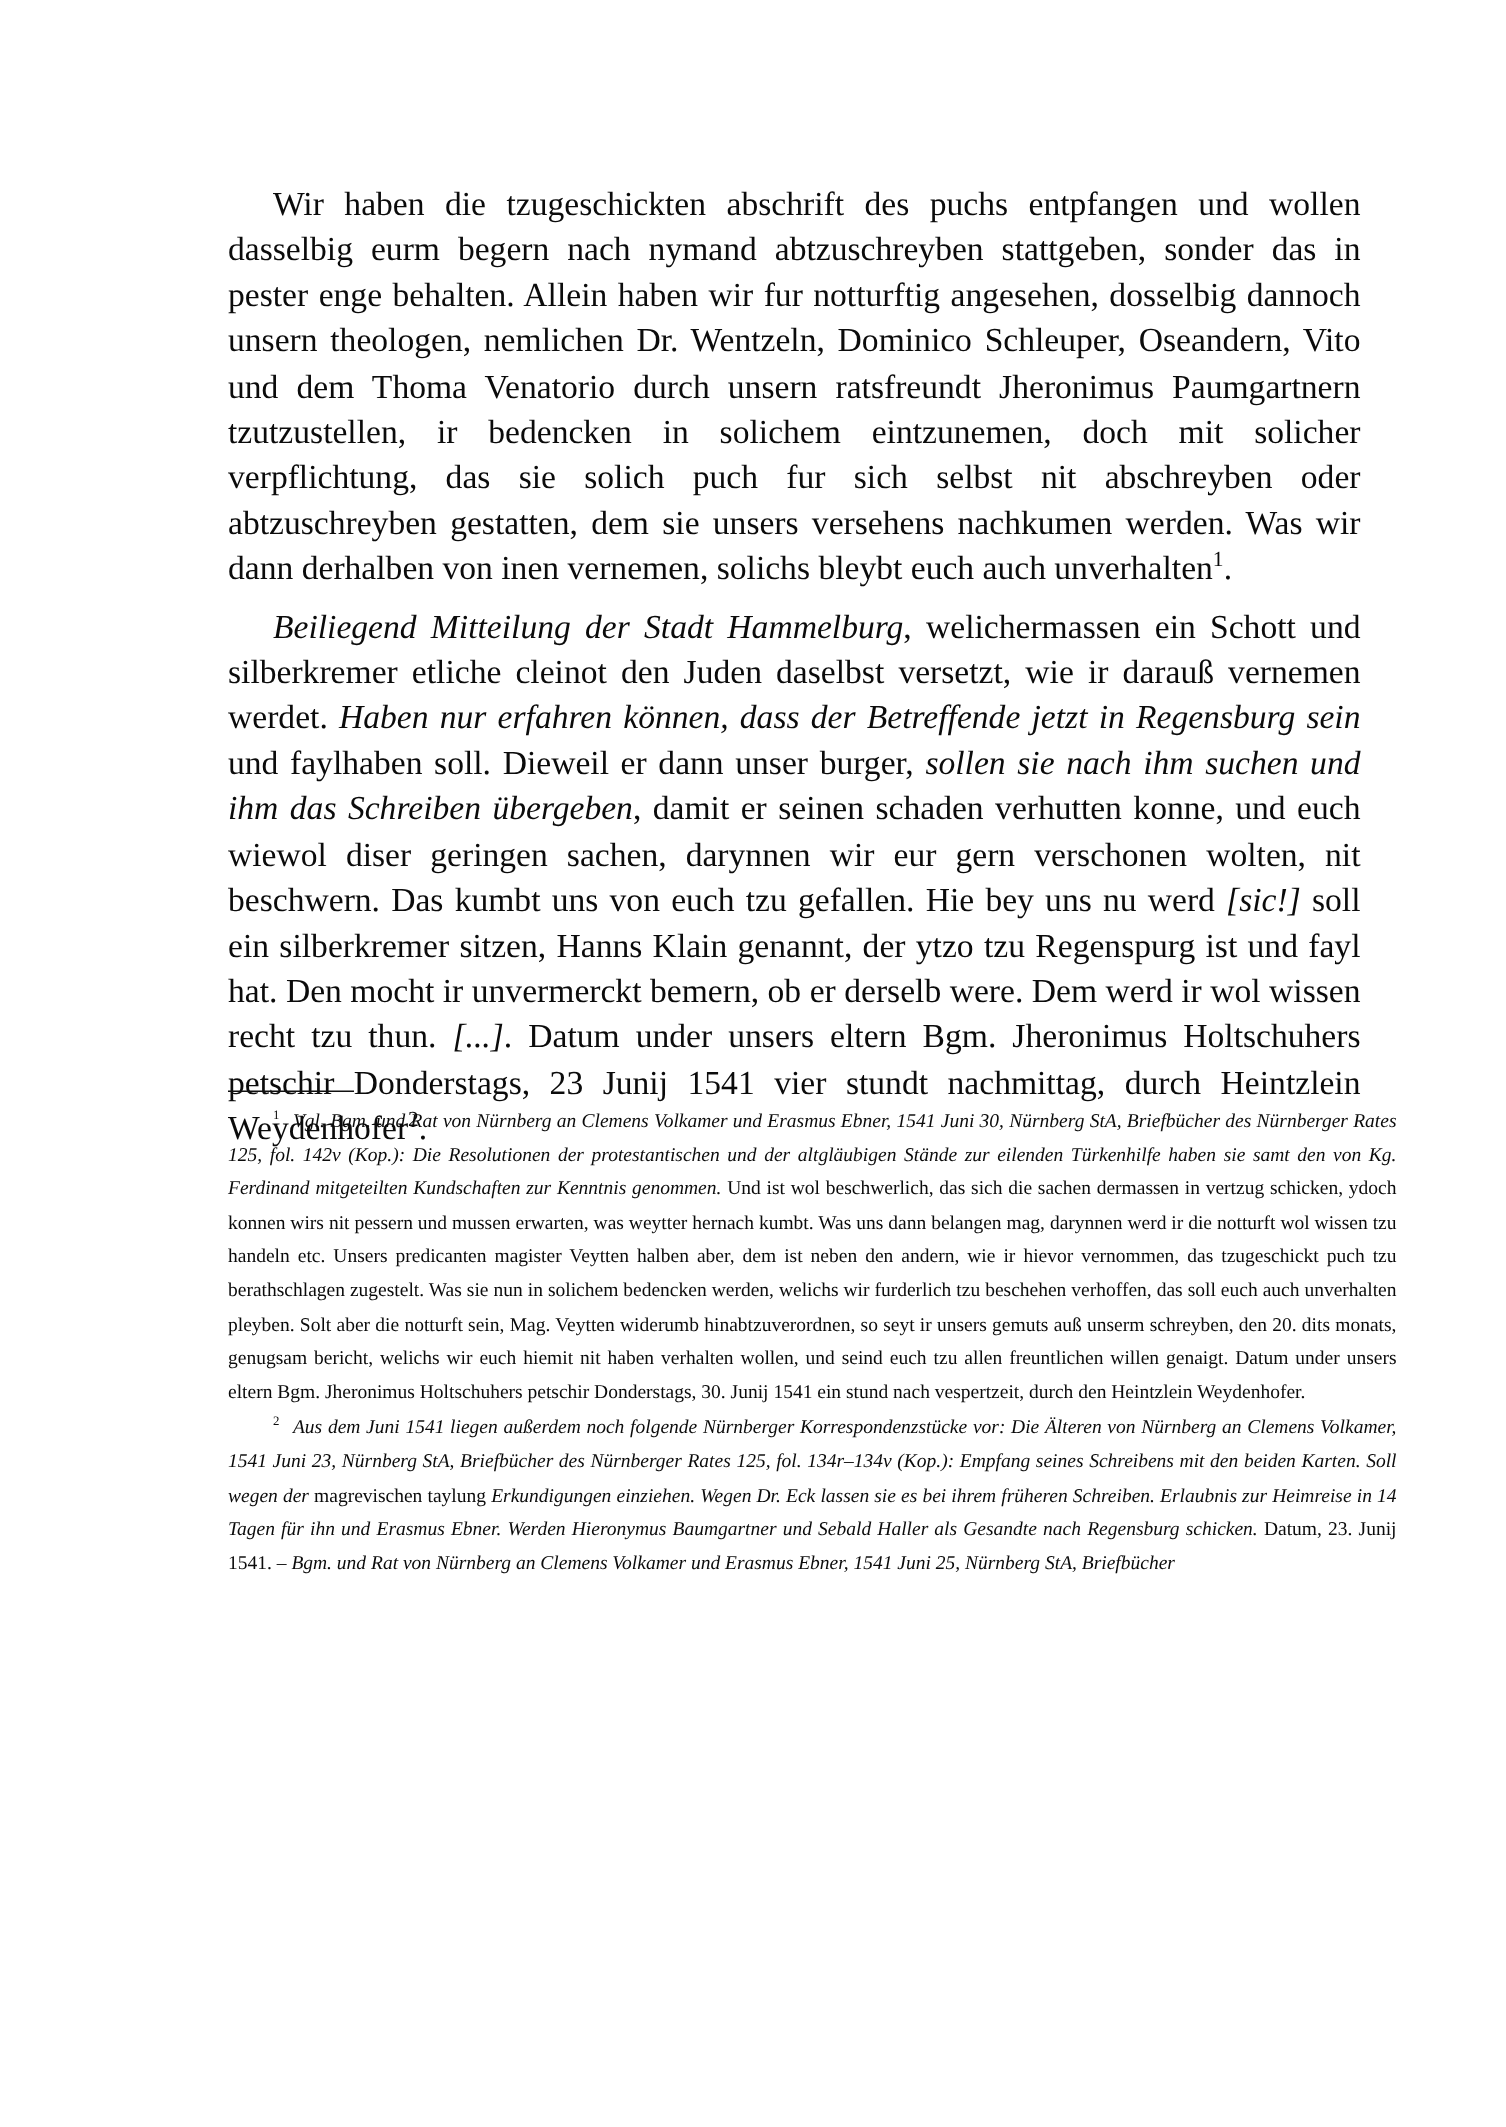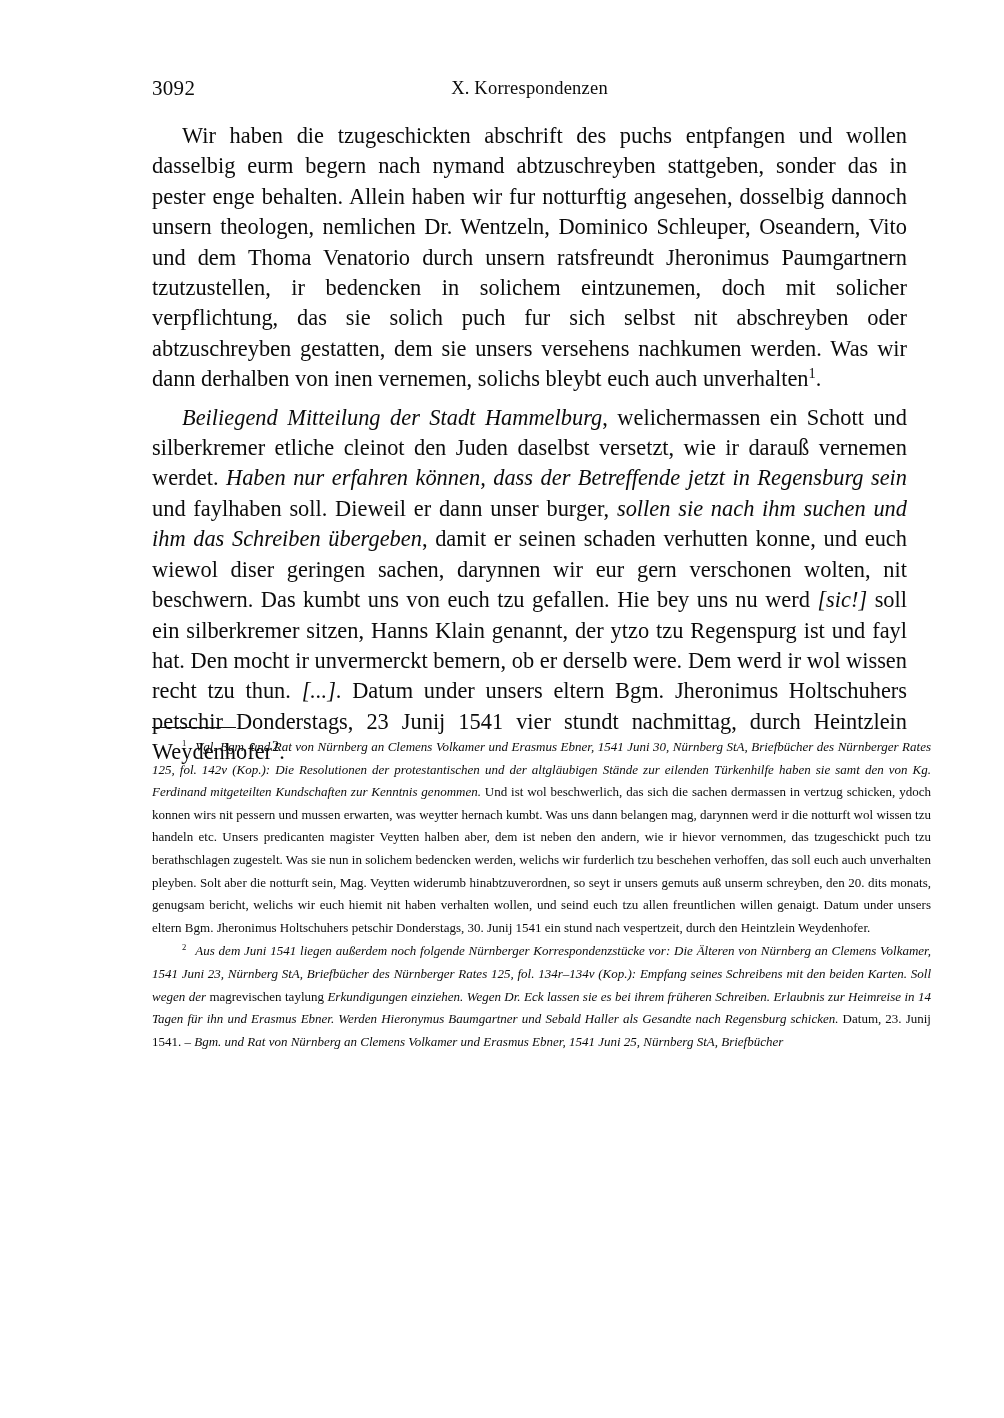--- a/index.html
+++ b/index.html
@@ -107,24 +107,20 @@
     vertical-align: super;
     line-height: 0;
     margin-right: 9px;
   }
 </style>
 </head>
 <body>
 
 <div class="page">
 
-  <div class="header">
-    <div class="folio">3092</div>
-    <div class="runhead">X. Korrespondenzen</div>
-  </div>
 
   <div class="body-block">
     <p class="body-par"><span class="">Wir haben die tzugeschickten abschrift des puchs entpfangen und wollen dasselbig eurm begern nach nymand abtzuschreyben stattgeben, sonder das in pester enge behalten. Allein haben wir fur notturftig angesehen, dosselbig dannoch unsern theologen, nemlichen Dr. Wentzeln, Dominico Schleuper, Oseandern, Vito und dem Thoma Venatorio durch unsern ratsfreundt Jheronimus Paumgartnern tzutzustellen, ir bedencken in solichem eintzunemen, doch mit solicher verpflichtung, das sie solich puch fur sich selbst nit abschreyben oder abtzuschreyben gestatten, dem sie unsers versehens nachkumen werden. Was wir dann derhalben von inen vernemen, solichs bleybt euch auch unverhalten</span><sup class="fnref">1</sup><span class="">.</span></p>
     <p class="body-par"><span class="it">Beiliegend Mitteilung der Stadt Hammelburg</span><span class="">, welichermassen ein Schott und silberkremer etliche cleinot den Juden daselbst versetzt, wie ir darauß vernemen werdet. </span><span class="it">Haben nur erfahren können, dass der Betreffende jetzt in Regensburg sein</span><span class=""> und faylhaben soll. Dieweil er dann unser burger, </span><span class="it">sollen sie nach ihm suchen und ihm das Schreiben übergeben</span><span class="">, damit er seinen schaden verhutten konne, und euch wiewol diser geringen sachen, darynnen wir eur gern verschonen wolten, nit beschwern. Das kumbt uns von euch tzu gefallen. Hie bey uns nu werd </span><span class="it">[sic!]</span><span class=""> soll ein silberkremer sitzen, Hanns Klain genannt, der ytzo tzu Regenspurg ist und fayl hat. Den mocht ir unvermerckt bemern, ob er derselb were. Dem werd ir wol wissen recht tzu thun. </span><span class="it">[...]</span><span class="">. Datum under unsers eltern Bgm. Jheronimus Holtschuhers petschir Donderstags, 23 Junij 1541 vier stundt nachmittag, durch Heintzlein Weydenhofer</span><sup class="fnref">2</sup><span class="">.</span></p>
   </div>
 
   <div class="fn-rule"></div>
 
   <div class="footnotes">
     <p class="fn"><sup class="fnnum">1</sup><span class="it">Vgl. Bgm. und Rat von Nürnberg an Clemens Volkamer und Erasmus Ebner, 1541 Juni 30, Nürnberg StA, Briefbücher des Nürnberger Rates 125, fol. 142v (Kop.): Die Resolutionen der protestantischen und der altgläubigen Stände zur eilenden Türkenhilfe haben sie samt den von Kg. Ferdinand mitgeteilten Kundschaften zur Kenntnis genommen.</span><span class=""> Und ist wol beschwerlich, das sich die sachen dermassen in vertzug schicken, ydoch konnen wirs nit pessern und mussen erwarten, was weytter hernach kumbt. Was uns dann belangen mag, darynnen werd ir die notturft wol wissen tzu handeln etc. Unsers predicanten magister Veytten halben aber, dem ist neben den andern, wie ir hievor vernommen, das tzugeschickt puch tzu berathschlagen zugestelt. Was sie nun in solichem bedencken werden, welichs wir furderlich tzu beschehen verhoffen, das soll euch auch unverhalten pleyben. Solt aber die notturft sein, Mag. Veytten widerumb hinabtzuverordnen, so seyt ir unsers gemuts auß unserm schreyben, den 20. dits monats, genugsam bericht, welichs wir euch hiemit nit haben verhalten wollen, und seind euch tzu allen freuntlichen willen genaigt. Datum under unsers eltern Bgm. Jheronimus Holtschuhers petschir Donderstags, 30. Junij 1541 ein stund nach vespertzeit, durch den Heintzlein Weydenhofer.</span></p>

